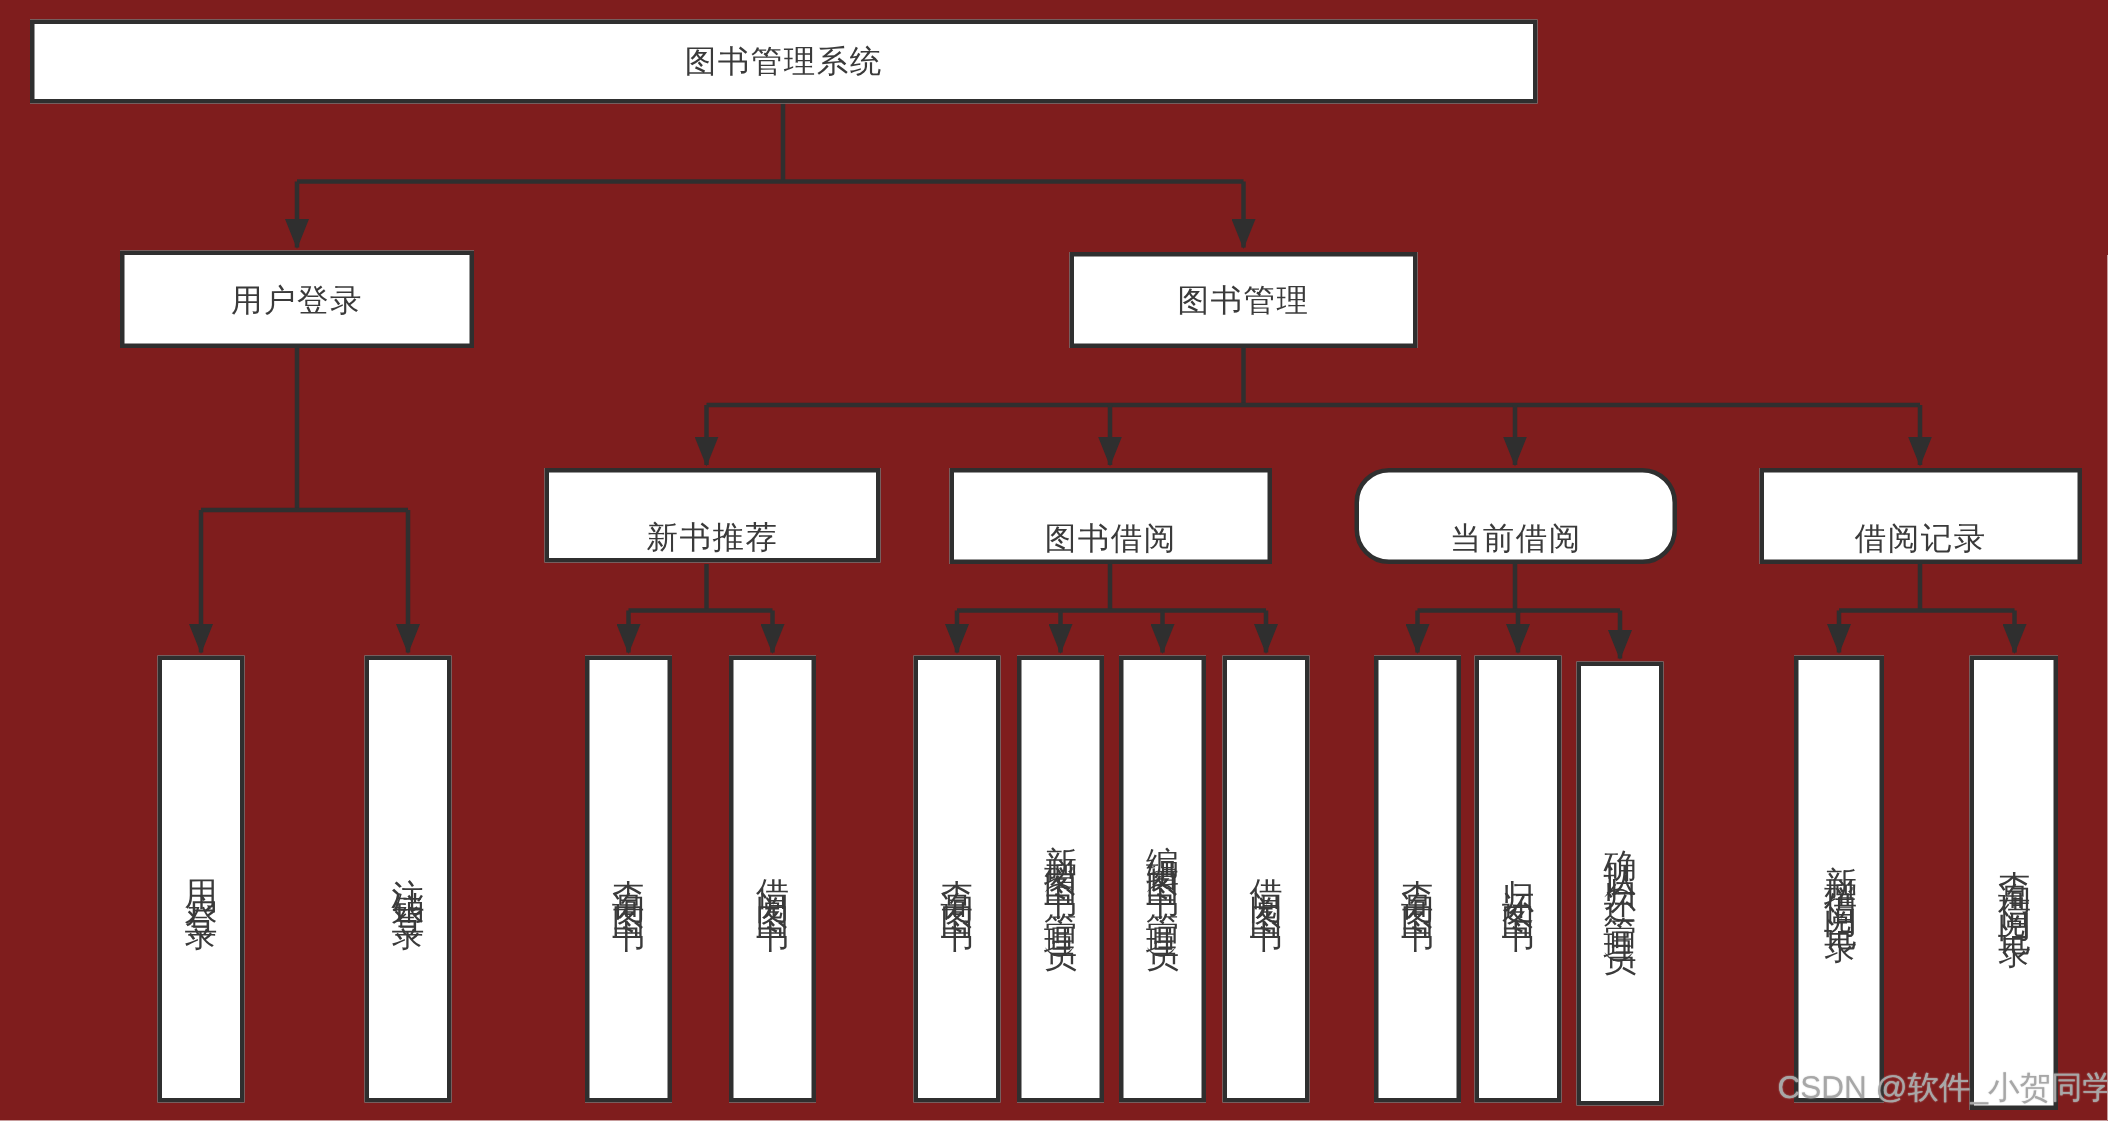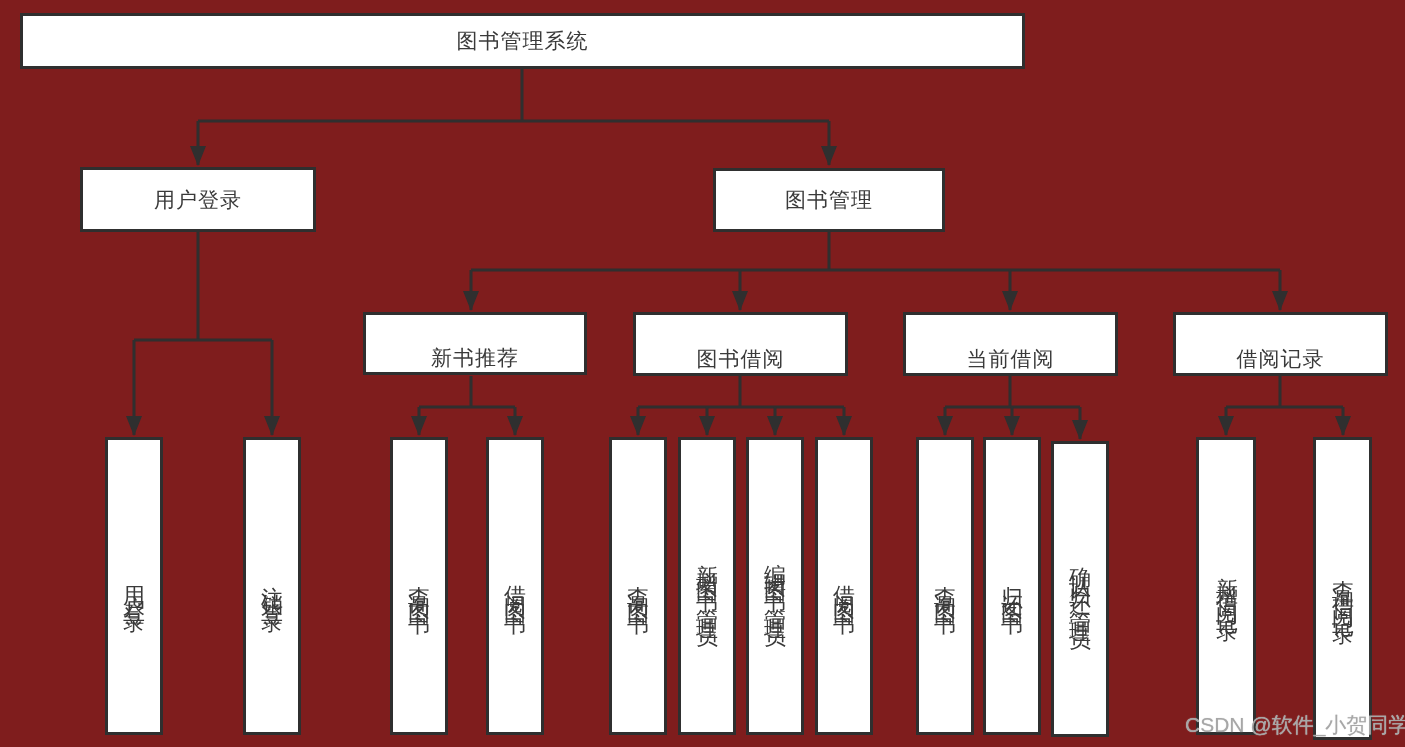--- a/index.html
+++ b/index.html
@@ -119,21 +119,21 @@
   <div class="box lvl2" style="left:713px;top:168px;width:232px;height:64px;">
     <span class="hlabel">图书管理</span>
   </div>
 
   <div class="box lvl3" style="left:363px;width:224px;height:63px;">
     <span class="hlabel">新书推荐</span>
   </div>
   <div class="box lvl3" style="left:633px;">
     <span class="hlabel">图书借阅</span>
   </div>
-  <div class="box lvl3" style="left:903px;">
+  <div class="box lvl3" style="left:903px;border-radius:23px;">
     <span class="hlabel">当前借阅</span>
   </div>
   <div class="box lvl3" style="left:1173px;">
     <span class="hlabel">借阅记录</span>
   </div>
 
   <div class="box leaf" style="left:105px;">
     <span class="vlabel">用户登录</span>
   </div>
   <div class="box leaf" style="left:243px;">

